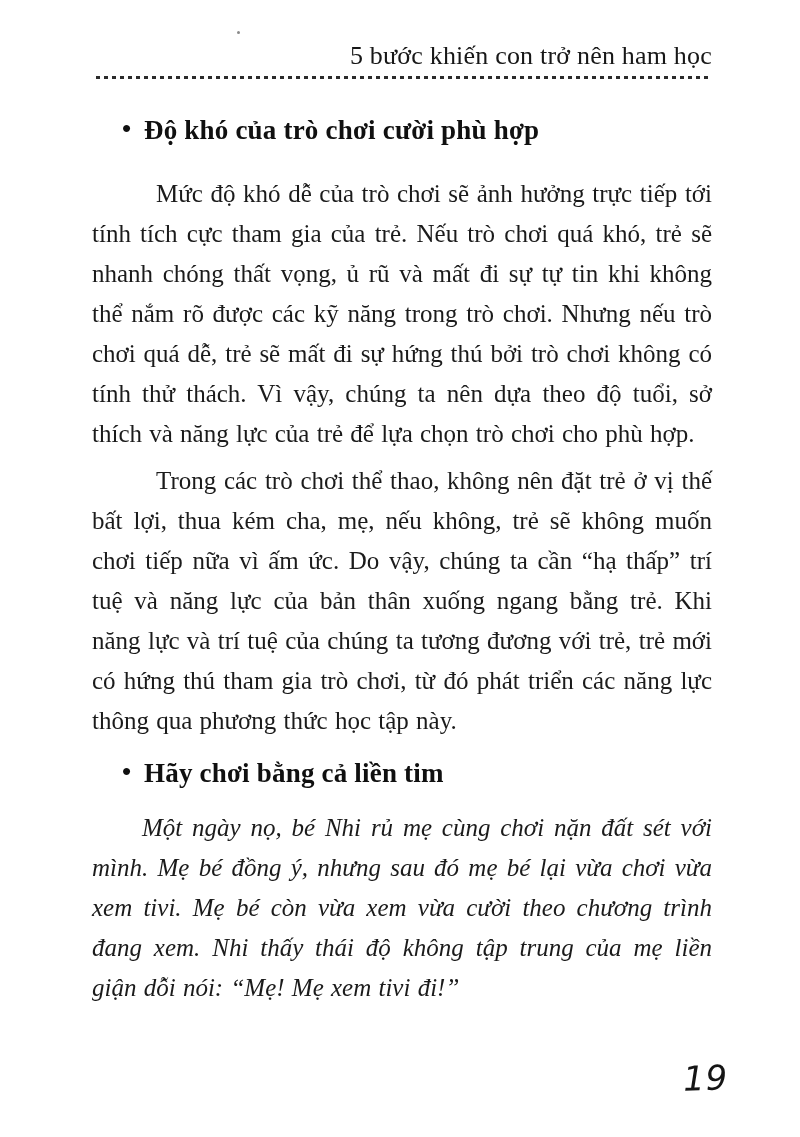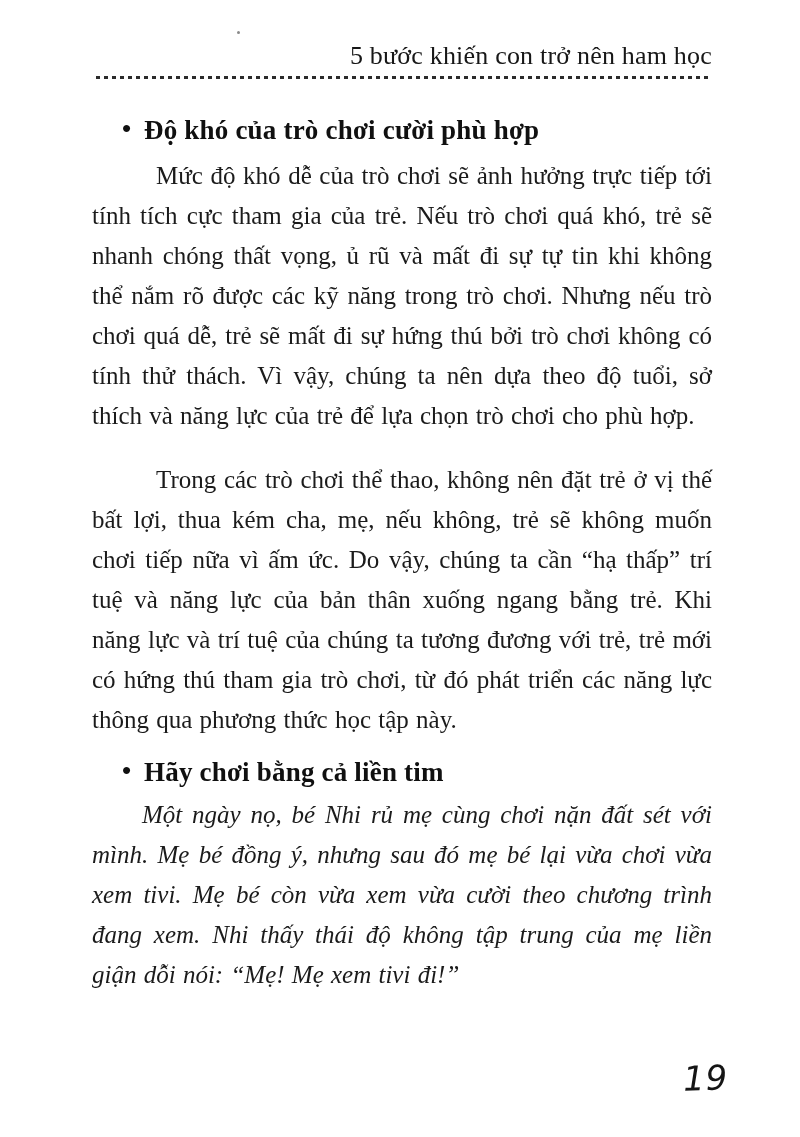--- a/index.html
+++ b/index.html
@@ -71,24 +71,24 @@
   .section-heading.h2 { margin-top: 14px; }
   p.body-para {
     margin: 0;
     font-size: 25px;
     line-height: 40px;
     text-align: justify;
     text-justify: inter-word;
     color: #1b1b1b;
     word-spacing: 1px;
   }
-  p.para-1 { margin-top: 8px; text-indent: 64px; }
-  p.para-2 { margin-top: 24px; text-indent: 64px; }
+  p.para-1 { margin-top: 26px; text-indent: 64px; }
+  p.para-2 { margin-top: 7px; text-indent: 64px; }
   p.para-italic {
-    margin-top: 5px;
+    margin-top: 17px;
     font-style: italic;
     text-indent: 50px;
   }
   .page-number {
     position: absolute;
     left: 683px;
     top: 1058px;
     font-family: "DejaVu Sans", sans-serif;
     font-style: italic;
     font-size: 34px;

